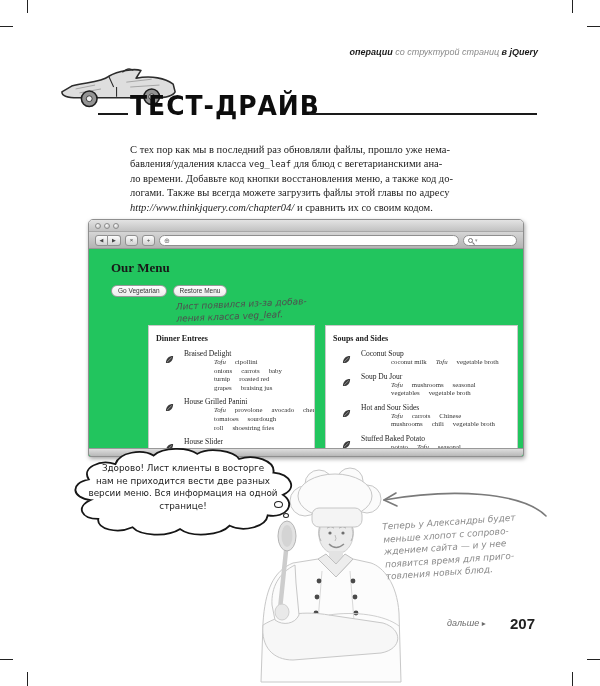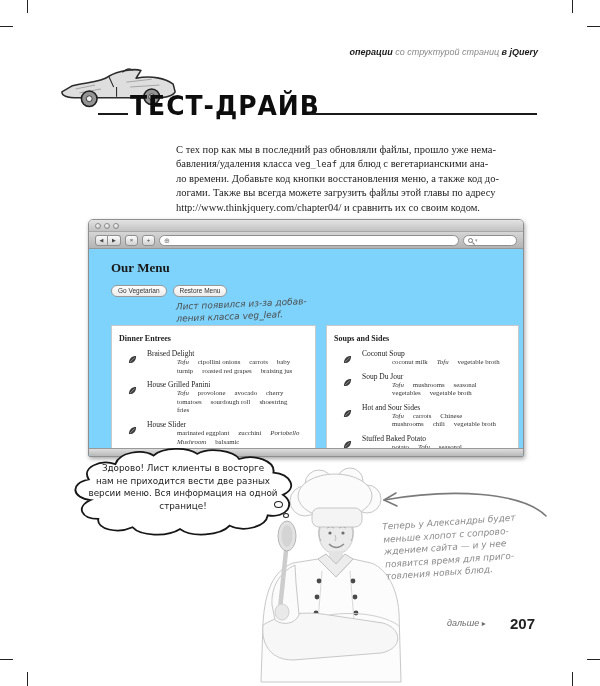--- a/index.html
+++ b/index.html
@@ -20,23 +20,23 @@
   .car { position:absolute; left:58px; top:62px; }
   .section-title { position:absolute; left:130px; top:91px;
     font-family:"DejaVu Sans", sans-serif; font-weight:bold; font-size:25px;
     letter-spacing:1px; color:#0d0d0d; transform:scaleY(1.08); }
   .rule { position:absolute; height:2px; background:#1a1a1a; top:113px; }
   .rule.left  { left:98px;  width:30px; }
   .rule.right { left:309px; width:228px; }
 
   
   .intro { position:absolute; left:130px; top:143px; width:356px;
-    font-size:10.5px; line-height:14.4px; color:#1b1b1b;margin-left:46px; }
+    font-size:10.5px; line-height:14.4px; color:#1b1b1b; }
   .intro .code { font-family:"DejaVu Sans Mono", monospace; font-size:8.8px; }
-  .intro .url  { }
+  .intro .url  { font-style:italic; }
 
   
   .browser { position:absolute; left:88px; top:219px; width:436px; height:238px;
     background:#fff; border:1px solid #8f8f8f; border-radius:5px 5px 2px 2px;
     box-shadow:1px 2px 4px rgba(0,0,0,.35); }
   .titlebar { height:12px; background:linear-gradient(#e3e3e3,#c2c2c2);
     border-bottom:1px solid #a8a8a8; border-radius:4px 4px 0 0;
     display:flex; align-items:center; gap:3px; padding-left:6px; }
   .tl { width:6px; height:6px; border-radius:50%;
     background:radial-gradient(circle at 35% 30%, #fdfdfd, #b9b9b9);
@@ -55,37 +55,37 @@
     border-radius:6px; display:flex; align-items:center; gap:2px; padding:0 4px;
     font-family:"Liberation Sans",sans-serif; font-size:7px; color:#666; }
   .globe { font-size:7px; color:#777; line-height:1; }
   .searchbar { width:54px; height:11px; background:#fff; border:1px solid #8f8f8f;
     border-radius:6px; display:flex; align-items:center; gap:2px; padding:0 4px;
     font-family:"Liberation Sans",sans-serif; font-size:6px; color:#888; }
   .mag { width:5px; height:5px; border:1px solid #777; border-radius:50%;
     position:relative; flex:none; }
   .mag::after { content:""; position:absolute; width:3px; height:1px; background:#777;
     left:3px; top:4px; transform:rotate(45deg); }
-  .content { position:relative; height:207px; background:#7dd3fc; overflow:hidden;
+  .content { position:relative; height:207px; background:#22c55e; overflow:hidden;
     padding:0 0 0 22px; }
   .statusbar { position:absolute; left:0; right:0; bottom:0; height:8px;
     background:linear-gradient(#dedede,#b8b8b8); border-top:1px solid #999;
     border-radius:0 0 2px 2px; }
 
   .site-title { font-family:"Liberation Serif",serif; font-weight:bold;
     font-size:13px; color:#181818; padding-top:11px; }
   .page-buttons { display:flex; gap:6px; margin-top:9px; }
   .pbtn { font-family:"Liberation Sans",sans-serif; font-size:6.5px; color:#333;
     padding:1px 6px 2px; background:linear-gradient(#fefefe,#ececec);
     border:1px solid #999; border-radius:8px; }
 
   .menu-cols { position:absolute; left:22px; top:76px; display:flex; gap:10px; }
   .menu-col { border:1px solid #c9c9c9; background:#fff; height:152px;
     overflow:hidden; font-family:"Liberation Serif",serif; }
-  .menu-col.left  { width:205px; }
+  .menu-col.left  { width:167px;margin-left:37px; }
   .menu-col.right { width:193px; }
   .menu-col-header { font-weight:bold; font-size:8px; padding:8px 0 6px 7px; color:#222; }
   .menu-item { position:relative; padding:0 6px 5px 35px; }
   .leaf { position:absolute; left:16px; top:1px; width:9px; height:9px; }
   .item-name { font-size:7.5px; color:#222; line-height:9px; }
   .item-ing { font-size:6.8px; color:#333; line-height:8.6px; margin-left:30px; }
   .item-ing span { margin-right:9px; }
   .item-ing .it { font-style:italic; }
 
   

